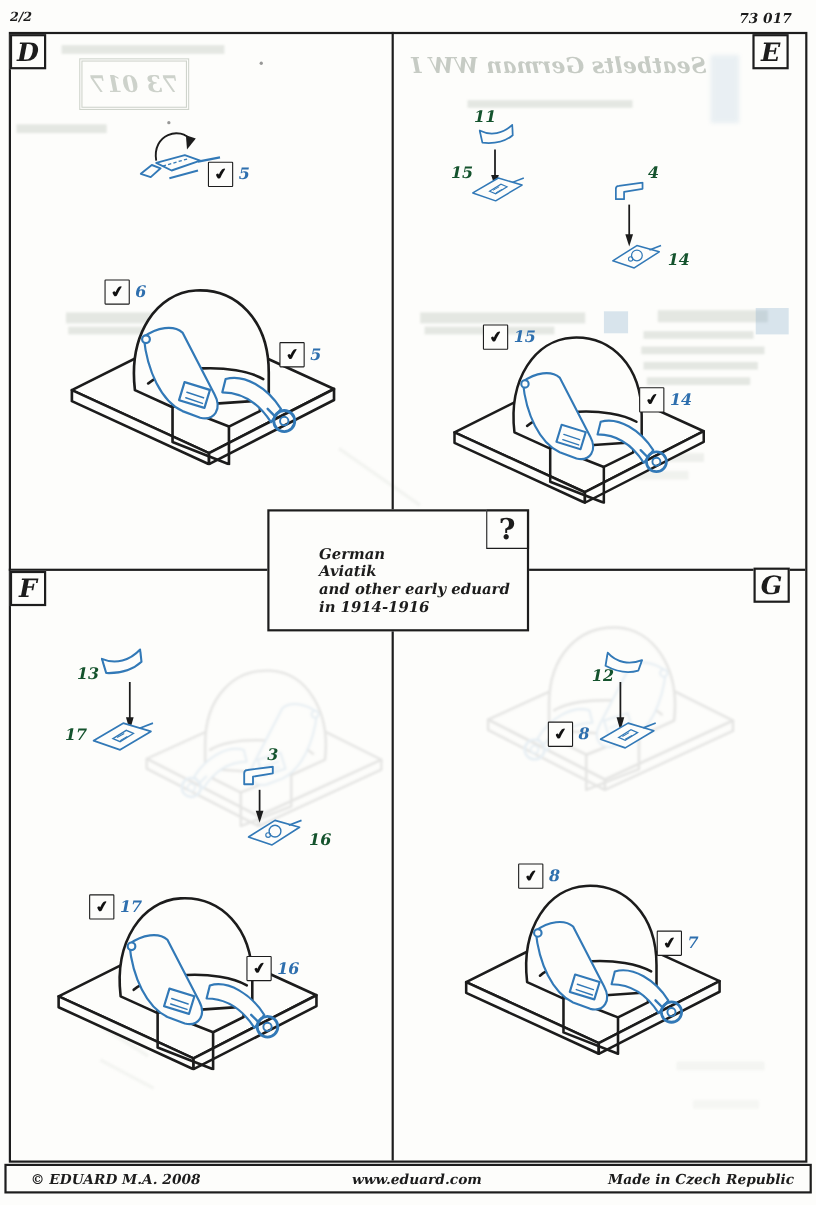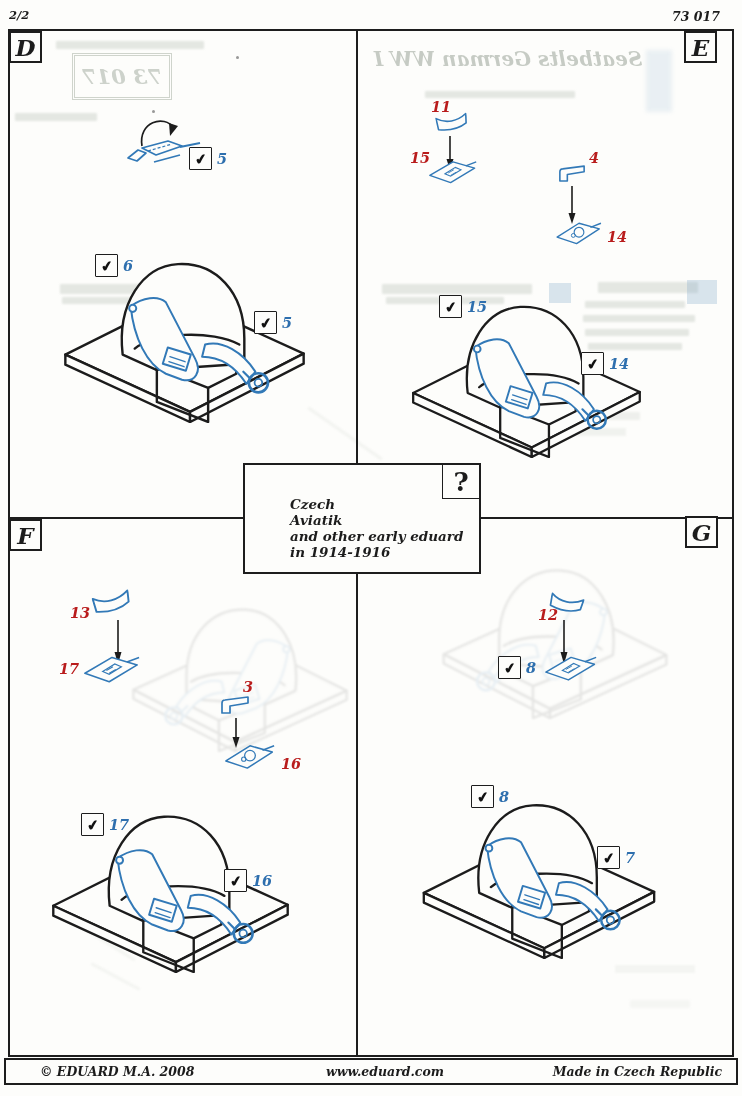--- a/index.html
+++ b/index.html
@@ -14,32 +14,32 @@
         display:flex;align-items:center;justify-content:center;}
   .qletter{font-size:23px;font-weight:bold;font-style:italic;line-height:1;}
   .hdr{font-weight:bold;font-style:italic;z-index:5;}
   
   .cb{display:flex;align-items:center;gap:5px;z-index:6;}
   .cbbox{width:21px;height:21px;background:#fdfdfb;border:1.7px solid #1d1d1d;border-radius:1px;
          display:flex;align-items:center;justify-content:center;font-size:14px;font-weight:bold;
          transform:none;color:#111;}
   .cbbox span{display:block;transform:rotate(-10deg);}
   .cbnum{font-size:14.5px;font-weight:bold;font-style:italic;color:#2e6fae;}
-  .callout{font-size:14.5px;font-weight:bold;font-style:italic;color:#b91c1c;z-index:6;}
+  .callout{font-size:14.5px;font-weight:bold;font-style:italic;color:#14532d;z-index:6;}
   .part{z-index:5;overflow:visible;}
   
   .note{left:243px;top:463px;width:234px;height:107px;background:#fdfdfb;border:2px solid #1d1d1d;z-index:7;}
   .qmark{position:absolute;right:-2px;top:-2px;width:36px;height:33px;border-left:1.7px solid #1d1d1d;
          border-bottom:1.7px solid #1d1d1d;border-top:2px solid #1d1d1d;border-right:2px solid #1d1d1d;
          display:flex;align-items:center;justify-content:center;font-size:26px;font-weight:bold;background:#fdfdfb;}
   .notetext{position:absolute;left:45px;top:32px;font-size:13.5px;font-weight:bold;font-style:italic;line-height:1.18;}
   
   .footer{left:4px;top:1058px;width:730px;height:23px;border:2px solid #1d1d1d;background:#fdfdfb;z-index:6;
           display:flex;align-items:center;}
-  .footer .ft{font-size:12.5px;font-weight:bold;font-style:italic;white-space:nowrap;margin-left:12px;}
+  .footer .ft{font-size:12.5px;font-weight:bold;font-style:italic;white-space:nowrap;}
   .ft-left{position:absolute;left:22px;}
   .ft-mid{position:absolute;left:16px;right:0;text-align:center;}
   .ft-right{position:absolute;right:14px;}
   
   .ghost{z-index:1;pointer-events:none;}
   .g-title{left:366px;top:47px;width:284px;text-align:center;font-size:20px;font-weight:bold;font-style:italic;
            color:#a6aea4;opacity:.62;filter:blur(.6px);transform:scaleX(-1);}
   .g-codebox{left:72px;top:53px;width:94px;height:41px;border:3px double #b2baae;opacity:.6;filter:blur(.5px);
              display:flex;align-items:center;justify-content:center;transform:scaleX(-1);
              font-size:21px;font-weight:bold;font-style:italic;color:#aeb6ac;}
@@ -294,21 +294,21 @@
       </span>
     <span class="cbnum">7</span>
   </div>
   <svg class="abs part" style="left:417px;top:782px;width:243px;height:177px">
       <use href="#seat"></use>
     </svg>
 
   <div class="abs note">
     <div class="qmark">?</div>
     <div class="notetext">
-      <div>Czech</div>
+      <div>German</div>
       <div>Aviatik</div>
       <div>and other early eduard</div>
       <div>in 1914-1916</div>
     </div>
   </div>
 
   <div class="abs footer">
     <span class="ft ft-left">© EDUARD  M.A. 2008</span>
     <span class="ft ft-mid">www.eduard.com</span>
     <span class="ft ft-right">Made in Czech Republic</span>

